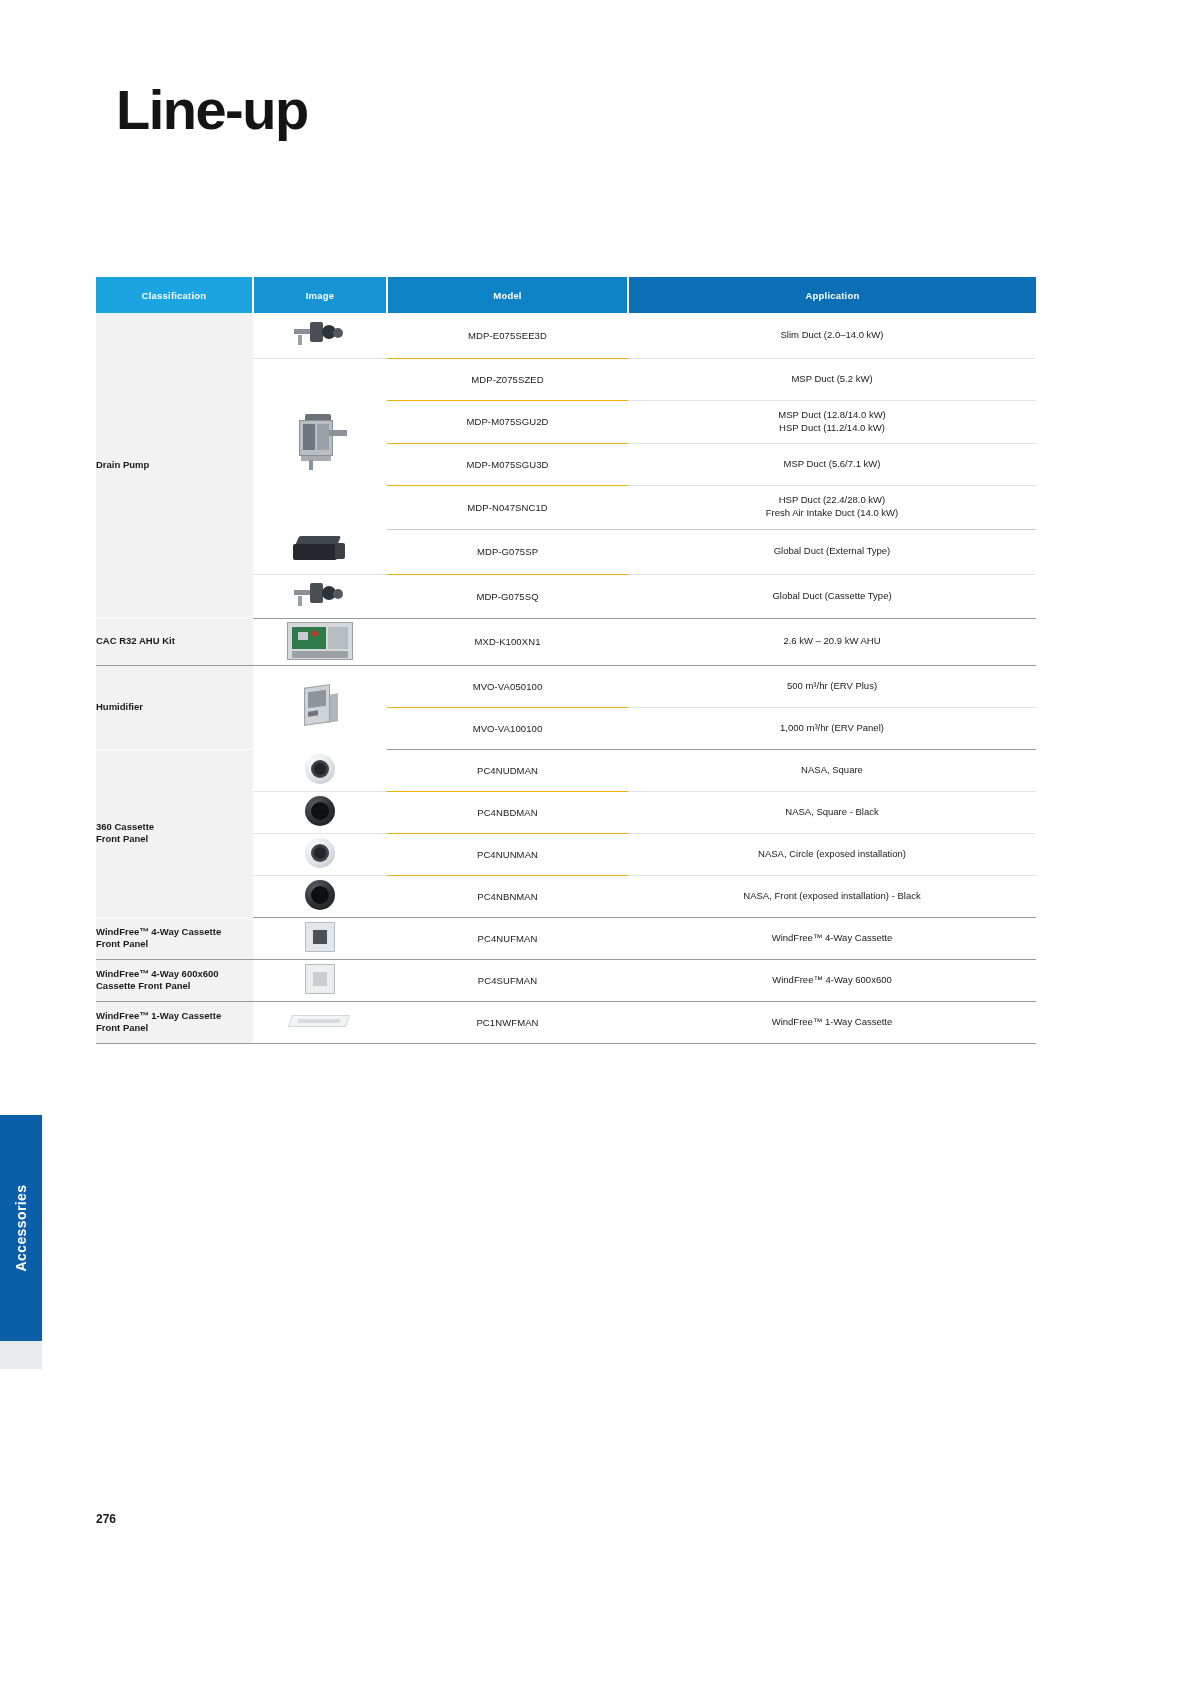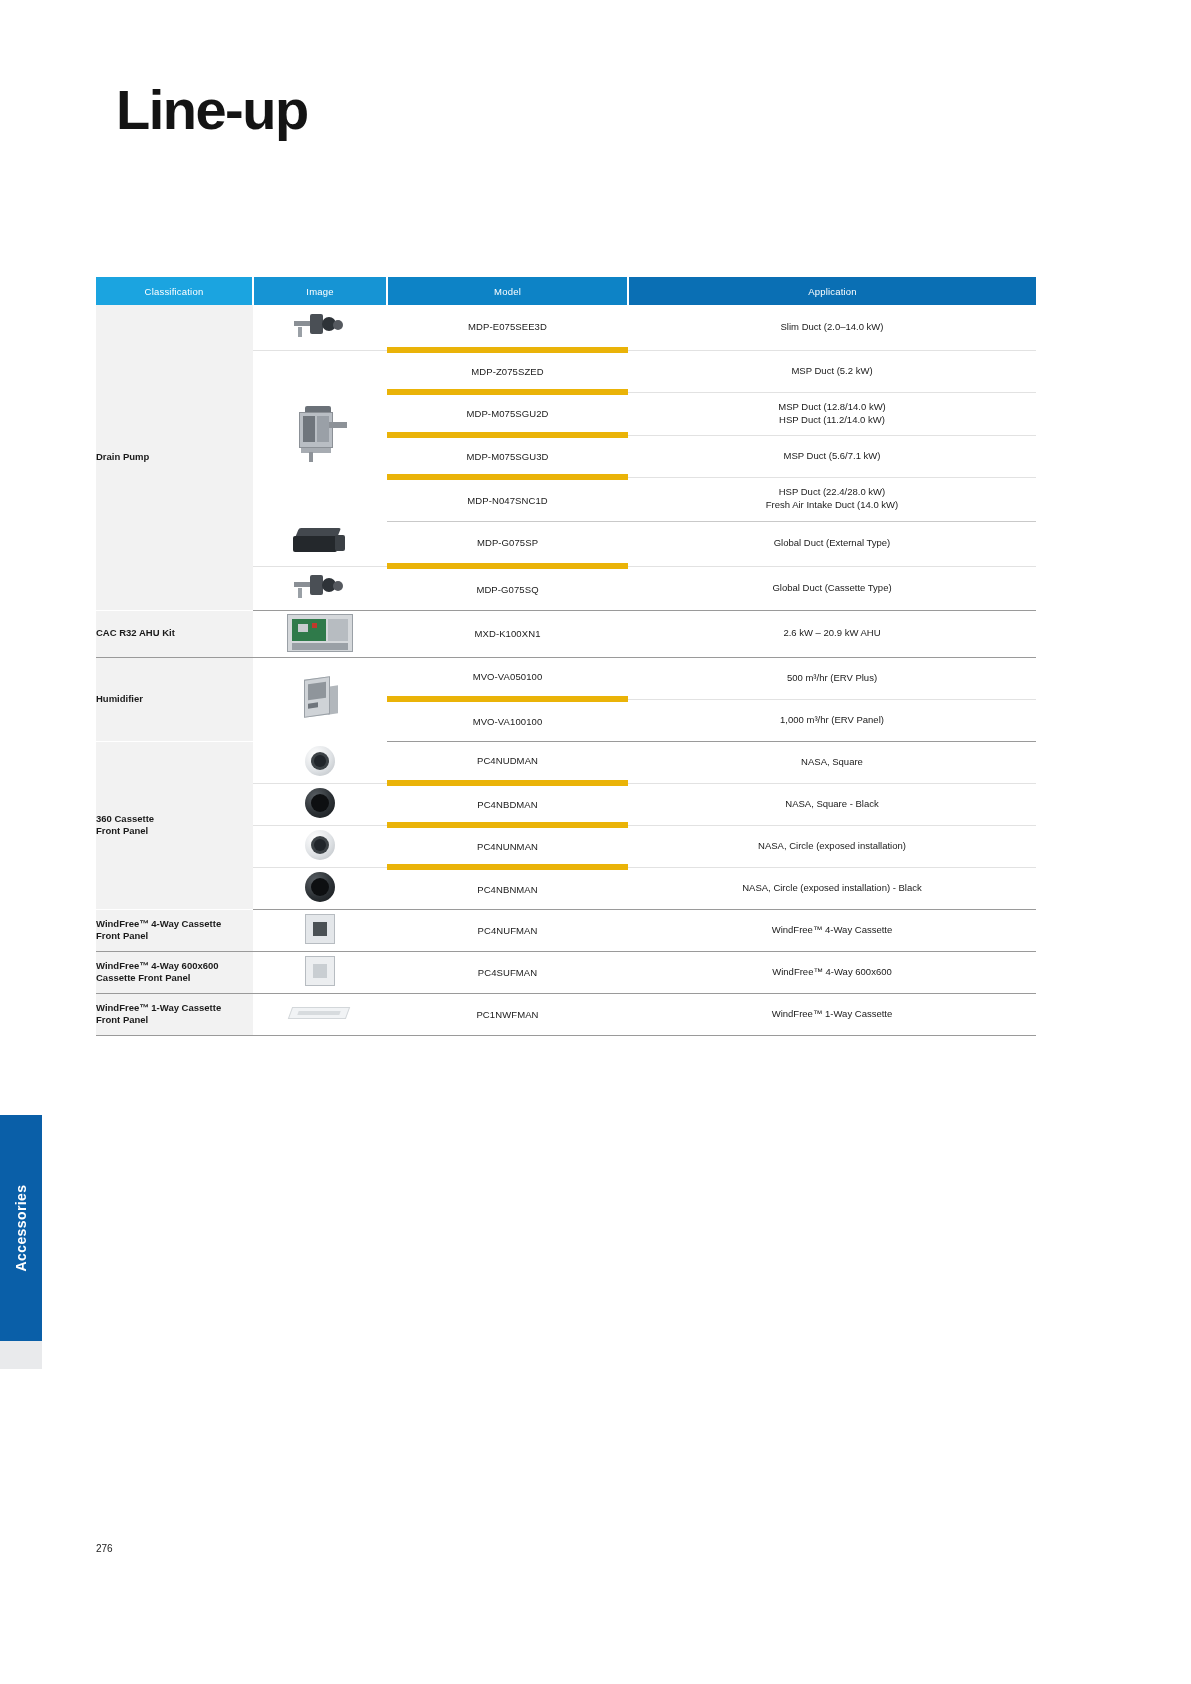--- a/index.html
+++ b/index.html
@@ -59,23 +59,23 @@
   
   #lineup-table {
     position: absolute;
     left: 96px; top: 277px;
     width: 940px;
     border-collapse: collapse;
     table-layout: fixed;
   }
   #lineup-table th {
     font-size: 9.5px;
-    font-weight: 400;
+    font-weight: 700;
     color: #ffffff;
-    height: 28px;
+    height: 36px;
     text-align: center;
     letter-spacing: .2px;
     margin-top: 46px;
   }
   .th-classification { background: #1ba4e0; }
   .th-image          { background: #1694d4; }
   .th-model          { background: #0d83c6; }
   .th-application    { background: #0a6fb4; }
   th.thdiv { border-right: 2px solid #ffffff; }
 
@@ -94,21 +94,21 @@
     line-height: 1.28;
     border-bottom: 1px solid #ffffff;
   }
   td.img {
     text-align: center;
     border-bottom: 1px solid #e2e2e2;
   }
   td.img.nb { border-bottom: none; }
   td.model {
     text-align: center;
-    border-bottom: 6px solid #eab308;
+    border-bottom: 1px solid #eab308;
     letter-spacing: .1px;
   }
   td.app {
     text-align: center;
     border-bottom: 1px solid #e2e2e2;
     line-height: 1.35;
   }
   tr.rowend td.model, tr.rowend td.app { border-bottom: 1px solid #c9c9c9; }
   .lastline td { border-bottom: 1px solid #9a9a9a !important; }
 
@@ -172,24 +172,23 @@
 
   
   .t-oneway { width: 60px; height: 24px; }
   .t-oneway .body { position:absolute; left:0; top:6px; width:58px; height:12px; background:#f1f3f5; border:1px solid #d3d7da; transform: skewX(-20deg);}
   .t-oneway .slot { position:absolute; left:8px; top:10px; width:42px; height:4px; background:#d7dbde; transform: skewX(-20deg);}
 
   
   #page-number {
     position: absolute;
     left: 96px; top: 1512px;
-    font-size: 10px;
-    font-weight: 400;
+    font-size: 12px;
+    font-weight: 700;
     color: #1a1a1a;
-    margin-top: 31px;
   }
 </style>
 </head>
 <body>
 
 <div id="page-title">Line-up</div>
 
 <div id="side-tab">
   <div id="side-tab-label">Accessories</div>
 </div>
@@ -323,21 +322,21 @@
       <td class="model">PC4NUNMAN</td>
       <td class="app">NASA, Circle (exposed installation)</td>
     </tr>
     <tr class="lastline">
       <td class="img" style="height:42px">
         <span class="thumb t-round r-black">
           <span class="rim"></span><span class="ctr"></span>
         </span>
       </td>
       <td class="model">PC4NBNMAN</td>
-      <td class="app">NASA, Circle (exposed installation) - Black</td>
+      <td class="app">NASA, Front (exposed installation) - Black</td>
     </tr>
 
     <tr class="lastline">
       <td class="cls" style="white-space:pre-line">WindFree™ 4-Way Cassette
 Front Panel</td>
       <td class="img" style="height:42px">
         <span class="thumb t-sq"><span class="in"></span></span>
       </td>
       <td class="model">PC4NUFMAN</td>
       <td class="app">WindFree™ 4-Way Cassette</td>

